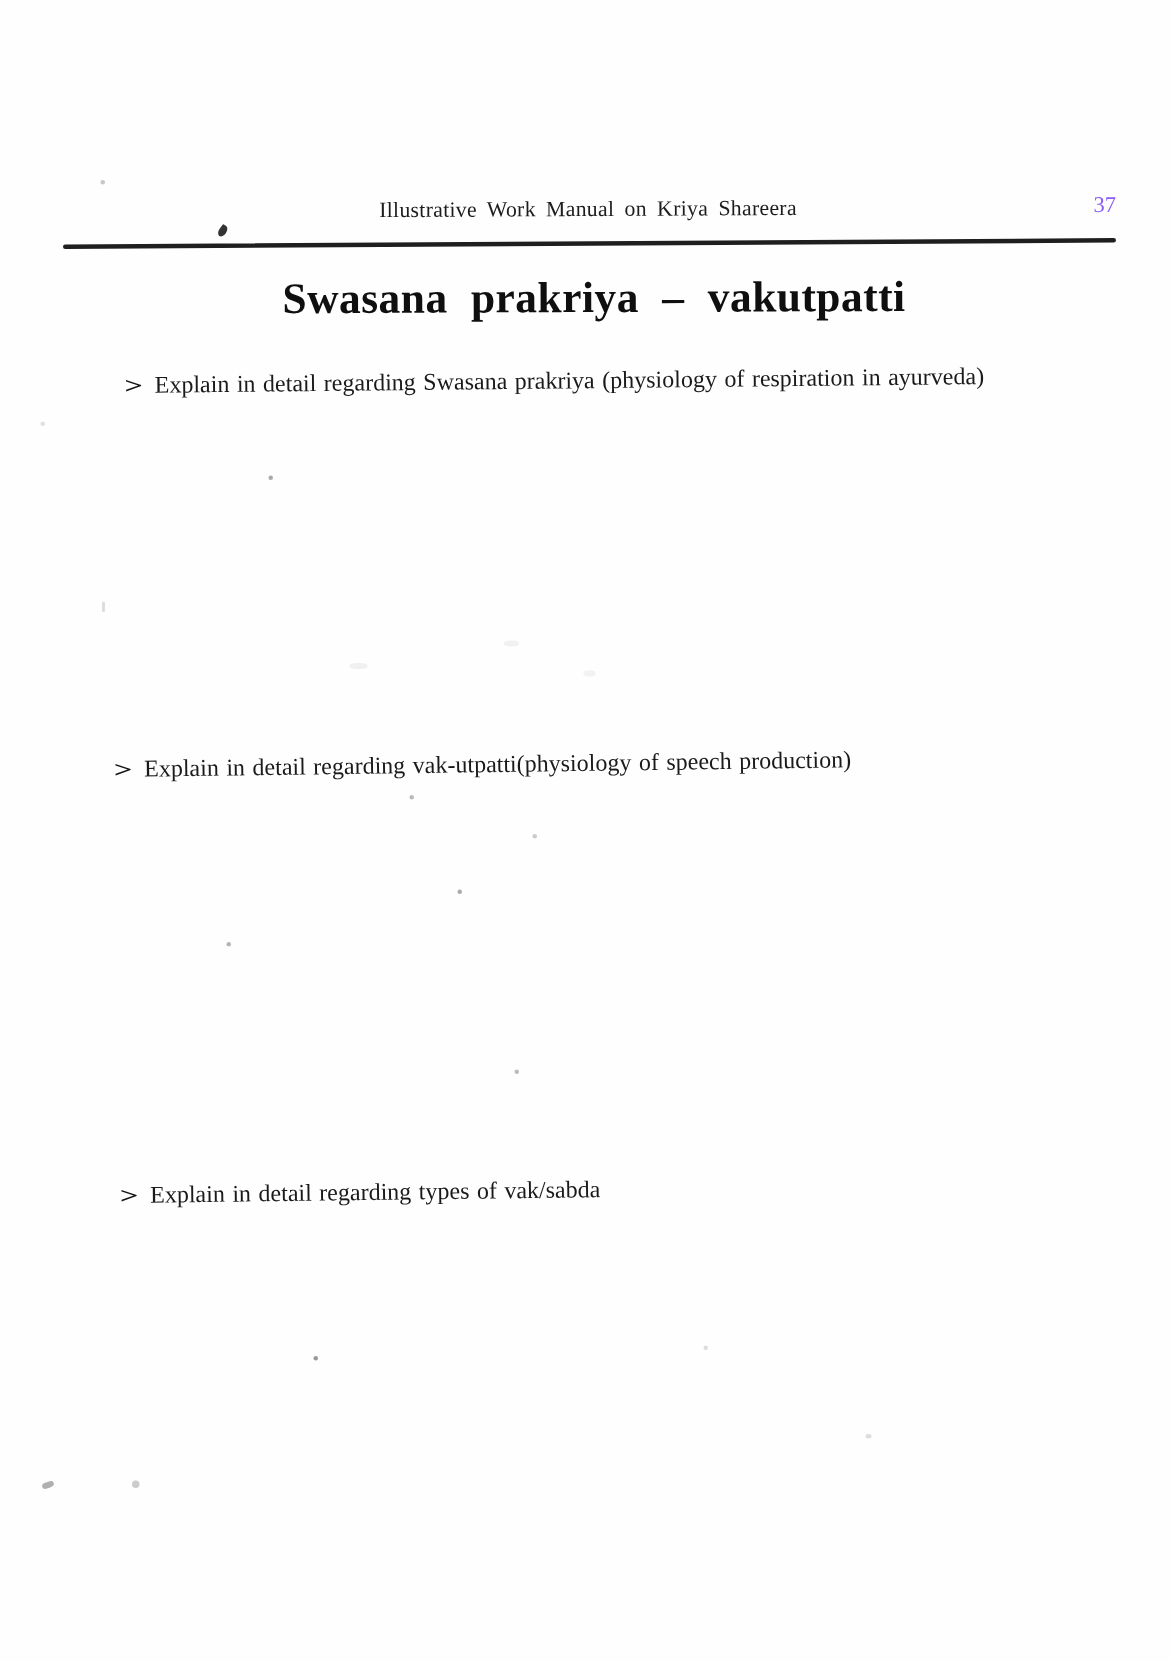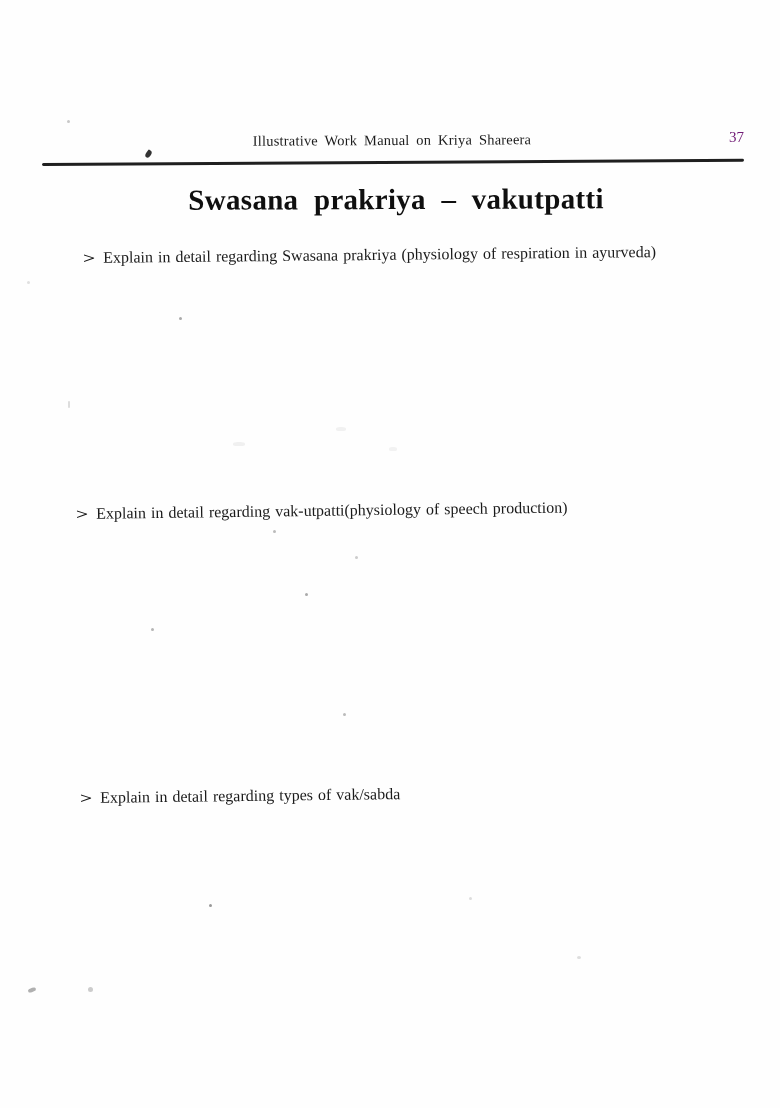--- a/index.html
+++ b/index.html
@@ -29,21 +29,21 @@
     word-spacing: 3px;
     letter-spacing: 0.2px;
     color: #1c1c1c;
     transform: rotate(-0.3deg);
   }
   .page-number {
     position: absolute;
     top: 129px;
     right: 36px;
     font-size: 15px;
-    color: #701a75;
+    color: #8b5cf6;
   }
   .header-rule {
     position: absolute;
     top: 163px;
     left: 42px;
     width: 702px;
     height: 3px;
     background: #1f1f1f;
     border-radius: 2px;
     transform: rotate(-0.35deg);

